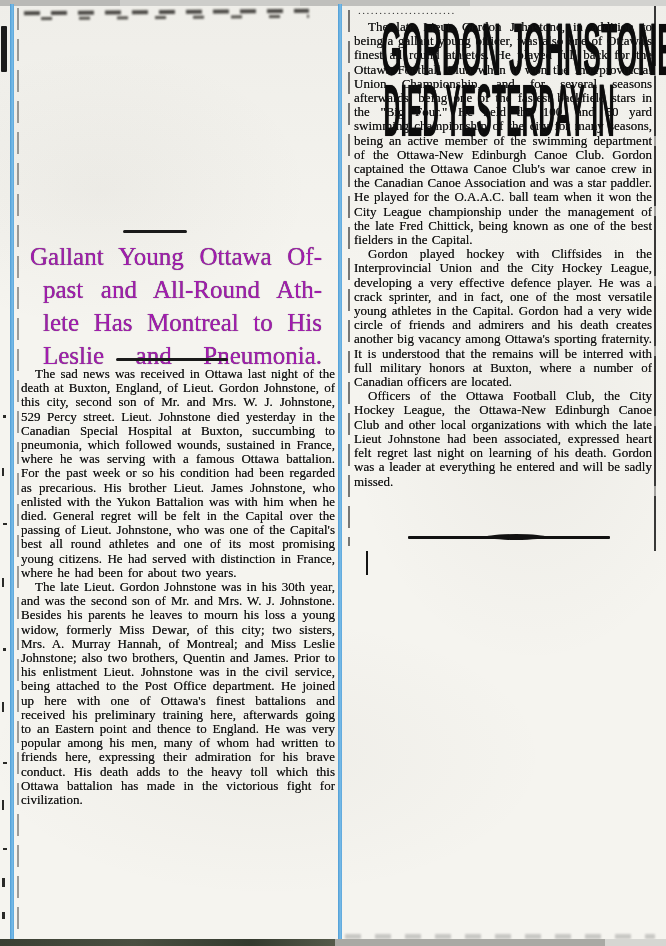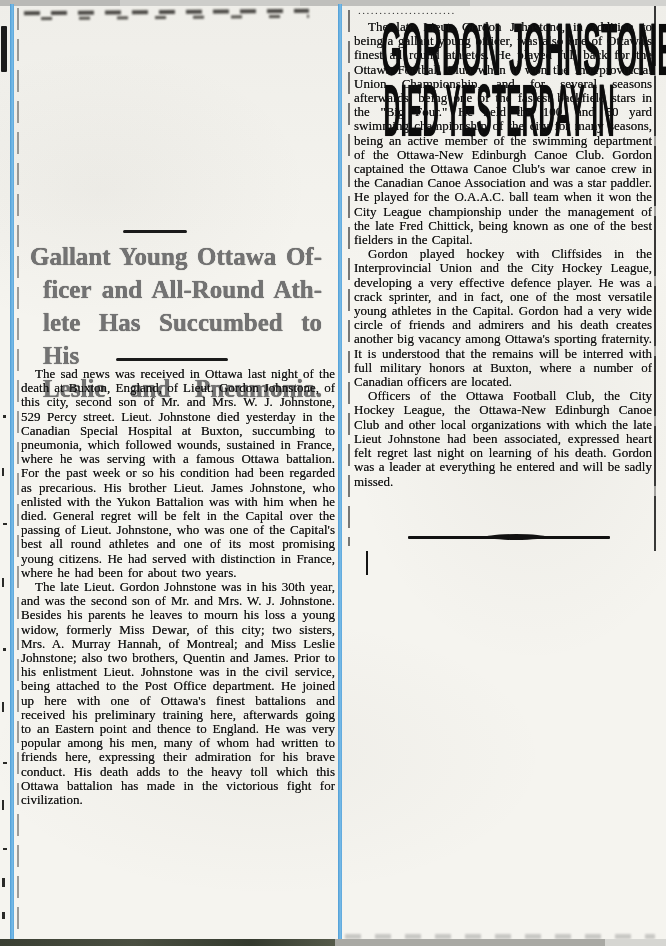--- a/index.html
+++ b/index.html
@@ -47,22 +47,22 @@
     font-family:"Liberation Sans","DejaVu Sans",sans-serif;text-align:right;color:#0c0c0c;}
   .hl-line{height:61px;line-height:58px;white-space:nowrap;}
   .hl-line span{display:inline-block;transform-origin:100% 60%;font-size:58px;letter-spacing:1px;
     filter:blur(.3px);text-shadow:0 0 1px rgba(0,0,0,.9);}
   .hl1 span{transform:scale(.45,1.28);}
   .hl2 span{transform:scale(.39,1.28);}
   .hl3 span{transform:scale(.38,1.28);}
   .rule{background:#1a1a1a;border-radius:2px;filter:blur(.3px);}
   .rule1{left:123px;top:230px;width:64px;height:3px;}
   .rule2{left:116px;top:358px;width:112px;height:3px;}
-  .subhead{left:30px;top:240px;width:292px;margin:0;font-size:25px;font-weight:700;line-height:33px;
-    color:#737373;filter:blur(.25px);text-shadow:0 0 .7px rgba(10,10,10,.8);}
+  .subhead{left:30px;top:240px;width:292px;margin:0;font-size:25px;font-weight:400;line-height:33px;
+    color:#a21caf;filter:blur(.25px);text-shadow:0 0 .7px rgba(10,10,10,.8);}
   .sh-line{text-align:justify;text-align-last:justify;white-space:normal;}
   .sh-indent{padding-left:13px;}
   .body-col{font-size:13px;line-height:14.2px;text-align:justify;color:#141414;
     filter:blur(.28px);text-shadow:0 0 .6px rgba(15,15,15,.75);word-spacing:1.6px;}
   .body-col p{margin:0;text-indent:14px;}
   .left-body{left:21px;top:367px;width:314px;height:572px;overflow:hidden;}
 
   
   .right-body{left:354px;top:20px;width:298px;height:522px;overflow:hidden;word-spacing:1px;}
   .dots{left:358px;top:4px;width:120px;height:12px;font-size:11px;letter-spacing:1.5px;color:#333;
@@ -100,22 +100,22 @@
 
 <h1 class="abs headline">
   <div class="hl-line hl1"><span>GORDON JOHNSTONE</span></div>
   <div class="hl-line hl2"><span>DIED YESTERDAY IN</span></div>
 </h1>
 
 <div class="abs rule rule1"></div>
 
 <h2 class="abs subhead">
   <div class="sh-line">Gallant Young Ottawa Of-</div>
-  <div class="sh-line sh-indent">ficer and All-Round Ath-</div>
-  <div class="sh-line sh-indent">lete Has Succumbed to His</div>
+  <div class="sh-line sh-indent">past and All-Round Ath-</div>
+  <div class="sh-line sh-indent">lete Has Montreal to His</div>
   <div class="sh-line sh-indent">Leslie and Pneumonia.</div>
 </h2>
 
 <div class="abs rule rule2"></div>
 
 <div class="abs body-col left-body">
   <p>The sad news was received in Ottawa last night of the death at Buxton, England, of Lieut. Gordon Johnstone, of this city, second son of Mr. and Mrs. W. J. Johnstone, 529 Percy street. Lieut. Johnstone died yesterday in the Canadian Special Hospital at Buxton, succumbing to pneumonia, which followed wounds, sustained in France, where he was serving with a famous Ottawa battalion. For the past week or so his condition had been regarded as precarious. His brother Lieut. James Johnstone, who enlisted with the Yukon Battalion was with him when he died. General regret will be felt in the Capital over the passing of Lieut. Johnstone, who was one of the Capital's best all round athletes and one of its most promising young citizens. He had served with distinction in France, where he had been for about two years.</p>
   <p>The late Lieut. Gordon Johnstone was in his 30th year, and was the second son of Mr. and Mrs. W. J. Johnstone. Besides his parents he leaves to mourn his loss a young widow, formerly Miss Dewar, of this city; two sisters, Mrs. A. Murray Hannah, of Montreal; and Miss Leslie Johnstone; also two brothers, Quentin and James. Prior to his enlistment Lieut. Johnstone was in the civil service, being attached to the Post Office department. He joined up here with one of Ottawa's finest battalions and received his preliminary training here, afterwards going to an Eastern point and thence to England. He was very popular among his men, many of whom had written to friends here, expressing their admiration for his brave conduct. His death adds to the heavy toll which this Ottawa battalion has made in the victorious fight for civilization.</p>
 </div>
 

